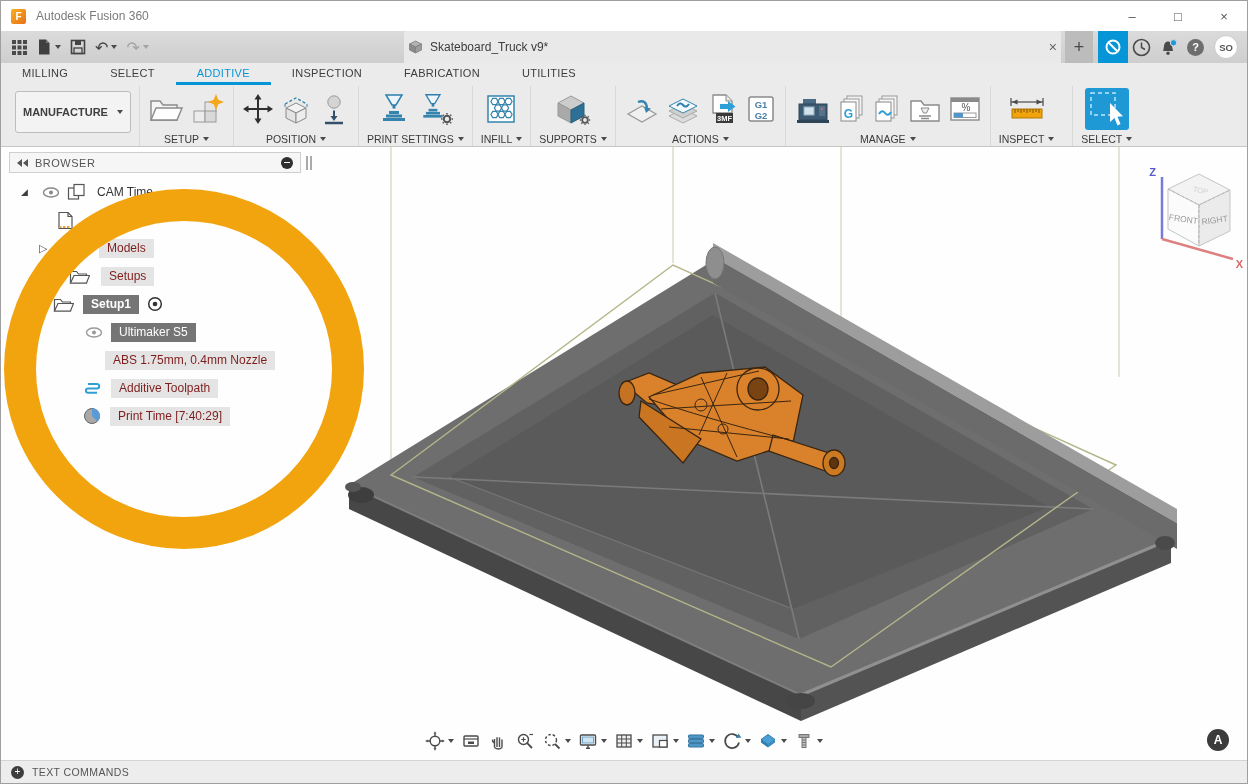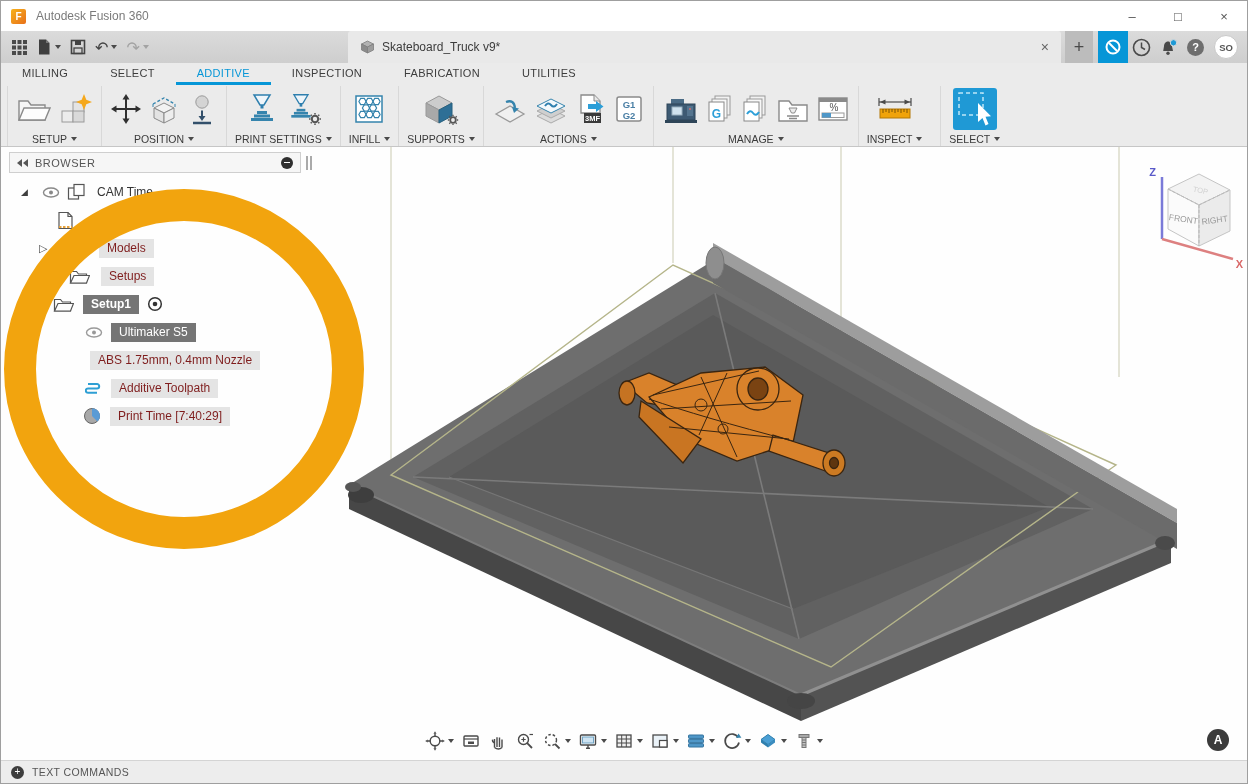--- a/index.html
+++ b/index.html
@@ -13,21 +13,21 @@
 .apptitle{margin-left:10px;font-size:12px;color:#7a7a7a}
 .winctl{margin-left:auto;display:flex}
 .winbtn{width:46px;height:29px;display:flex;align-items:center;justify-content:center;font-size:13px;color:#555}
 
 .quickbar{height:32px;background:linear-gradient(#dbdbdb,#cecece);display:flex;align-items:center}
 .qleft{display:flex;align-items:center;gap:3px;padding-left:7px;width:196px;flex:none}
 .qbtn{height:26px;padding:0 3px;display:flex;align-items:center;color:#444;font-size:15px}
 .qspacer{flex:1}
 .caret{width:0;height:0;border-left:3.5px solid transparent;border-right:3.5px solid transparent;border-top:4px solid #4a4a4a;margin-left:3px}
 .caret.dim{border-top-color:#a3a3a3}
-.doctab{width:713px;height:32px;background:#e9e9e9;border-radius:3px 3px 0 0;display:flex;align-items:center;padding:0 12px;flex:none}
+.doctab{width:657px;height:32px;background:#e9e9e9;border-radius:3px 3px 0 0;display:flex;align-items:center;padding:0 4px;flex:none}
 .doctab .dtitle{font-size:12px;color:#3c3c3c;margin-left:7px}
 .doctab .dclose{margin-left:auto;color:#666;font-size:14px}
 .qright{display:flex;align-items:center;height:32px;margin-left:4px}
 .plusbtn{width:28px;height:32px;background:#bcbcbc;color:#4a4a4a;font-size:18px;display:flex;align-items:center;justify-content:center}
 .bluebtn{width:30px;height:32px;background:#0696D7;display:flex;align-items:center;justify-content:center;margin-left:5px}
 .cirbtn{width:27px;height:32px;display:flex;align-items:center;justify-content:center;position:relative}
 .helpc{width:17px;height:17px;border-radius:50%;background:#6e6e6e;color:#fff;font-size:11px;font-weight:bold;display:flex;align-items:center;justify-content:center}
 .avatar{width:24px;height:24px;border-radius:50%;background:#fff;border:1px solid #c9c9c9;color:#555;font-size:9.5px;font-weight:bold;display:flex;align-items:center;justify-content:center;margin:0 9px 0 5px}
 
 .ribbon{background:#ebebeb;border-bottom:1px solid #c6c6c6}
@@ -165,20 +165,24 @@
   <div class="ribbon">
     <div class="tabsrow">
       <div class="rtab">MILLING</div>
       <div class="rtab">SELECT</div>
       <div class="rtab active">ADDITIVE</div>
       <div class="rtab">INSPECTION</div>
       <div class="rtab">FABRICATION</div>
       <div class="rtab">UTILITIES</div>
     </div>
     <div class="toolbar">
+      <button class="wsbtn">
+        <span>MANUFACTURE</span>
+          <span class="caret"></span>
+      </button>
 
       <div class="tgroup">
         <div class="ticons">
           <button class="tbtn">
             <svg width="34" height="30">
                 <path d="M2,7 L11,7 L14,11 L28,11 L28,26 L2,26 Z" fill="#f5f5f5" stroke="#8a8a8a" stroke-width="1.4"></path>
                 <path d="M2,26 L7,14 L33,14 L28,26 Z" fill="#fdfdfd" stroke="#8a8a8a" stroke-width="1.4"></path>
               </svg>
           </button>
           <button class="tbtn">
@@ -595,21 +599,21 @@
       </div>
 
       <div class="brow" style="top:197px">
         <svg width="17" height="18" style="margin-left:76px">
             <polygon points="3,1.5 13,1.5 9.5,7.5 6.5,7.5" fill="#eaf3f8" stroke="#2e7fae" stroke-width="1.2"></polygon>
             <rect x="7" y="7.5" width="2" height="2.5" fill="#2e7fae"></rect>
             <rect x="4.5" y="11" width="7" height="2" fill="#3584ad"></rect>
             <rect x="2.5" y="13.8" width="11" height="2" fill="#3584ad"></rect>
             <circle cx="13.8" cy="15" r="2" fill="#555"></circle>
           </svg>
-        <span class="pill" style="margin-left:5px">ABS 1.75mm, 0.4mm Nozzle</span>
+        <span class="pill" style="margin-left:20px">ABS 1.75mm, 0.4mm Nozzle</span>
       </div>
 
       <div class="brow" style="top:225px">
         <svg width="17" height="15" style="margin-left:76px">
             <path d="M3,3 h9 a2.2,2.2 0 0 1 0 4.4 h-9 a2.2,2.2 0 0 0 0 4.4 h9" fill="none" stroke="#2e9fd4" stroke-width="2"></path>
           </svg>
         <span class="pill" style="margin-left:9px">Additive Toolpath</span>
       </div>
 
       <div class="brow" style="top:253px">

